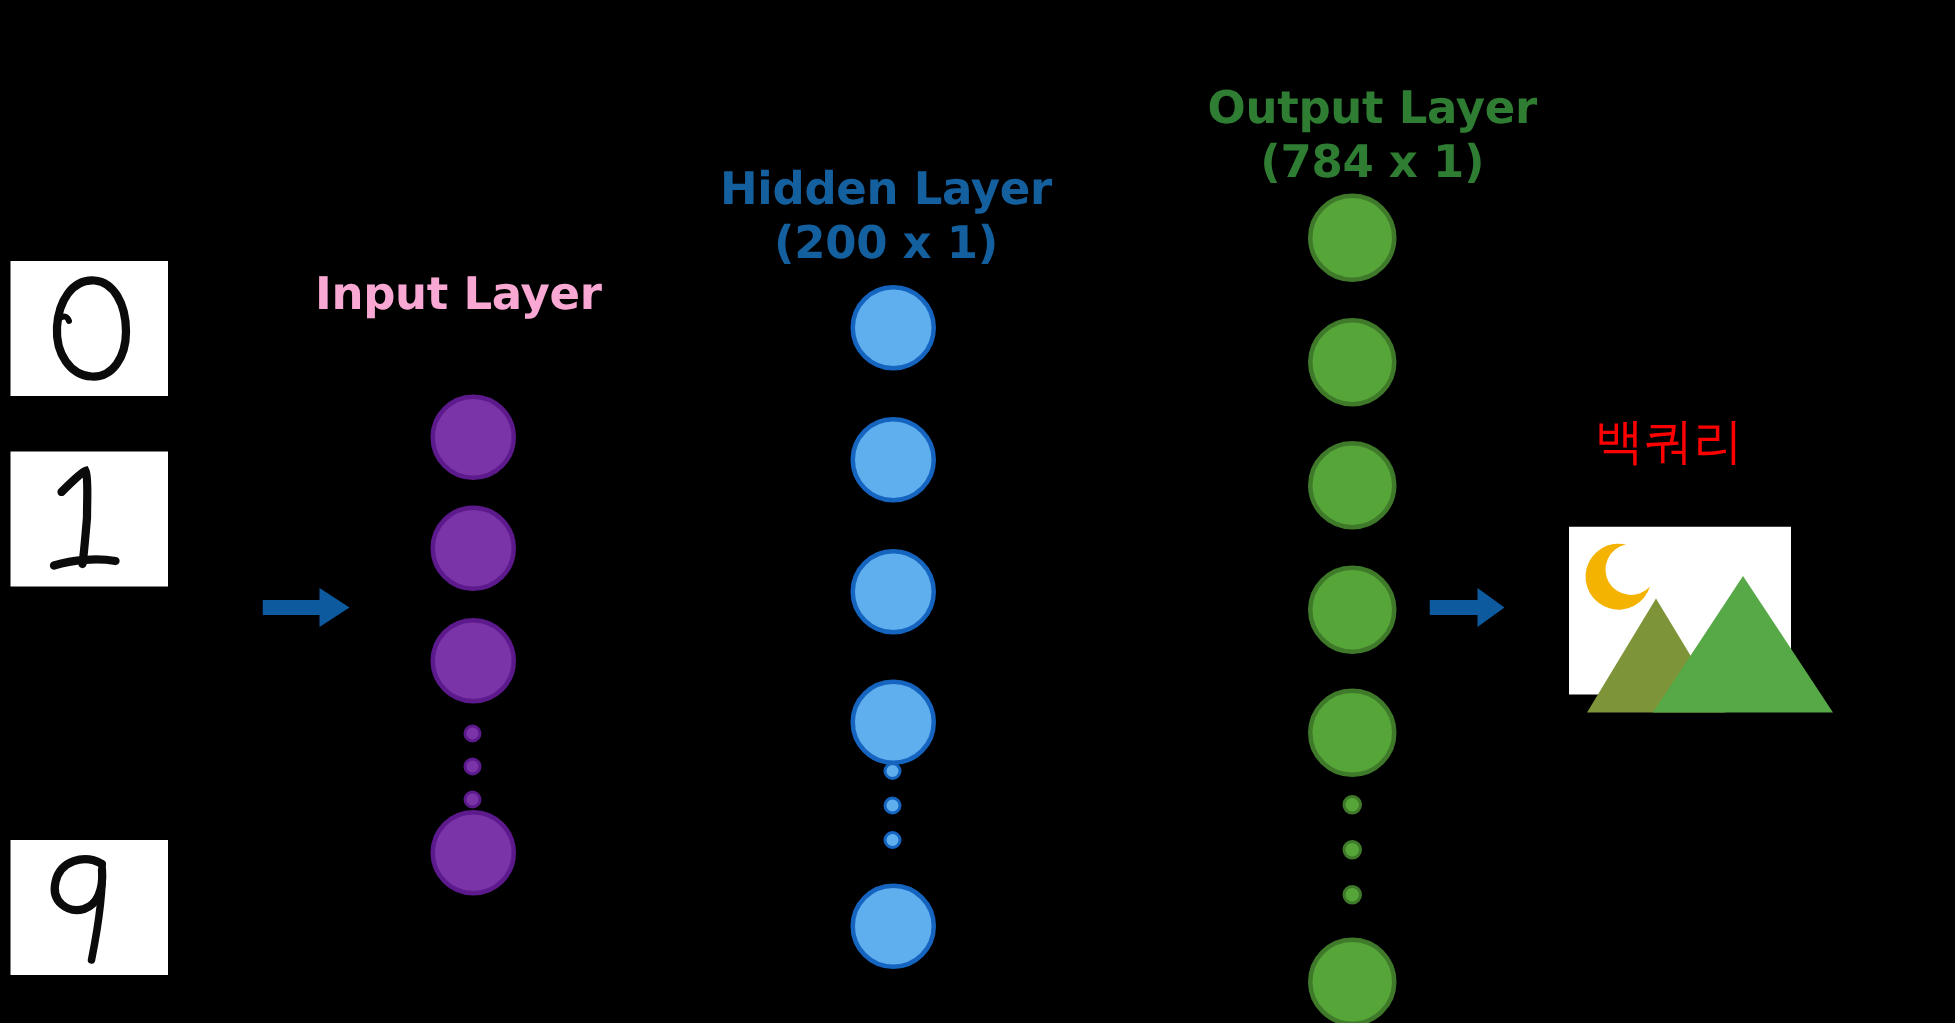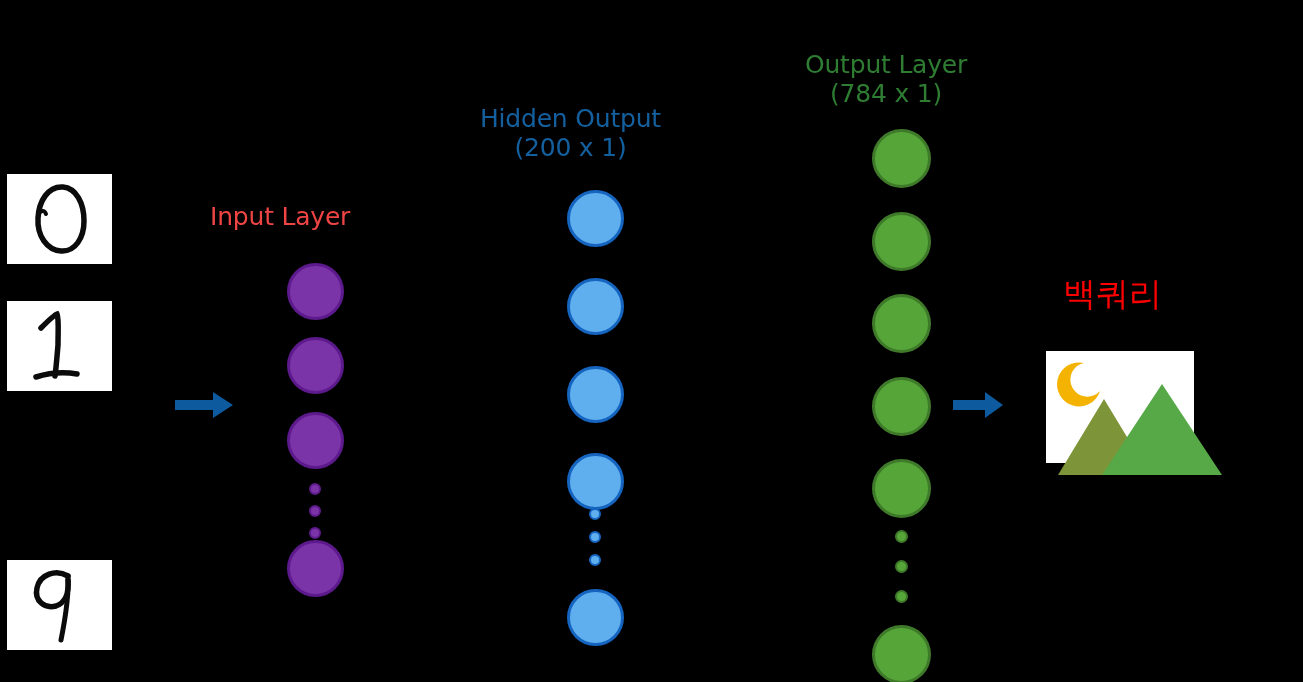--- a/index.html
+++ b/index.html
@@ -39,25 +39,25 @@
     line-height: 90px;
     text-align: center;
     font-weight: 400;
   }
   .digit-glyph svg { display: block; }
 
   
   .layer-title {
     position: absolute;
     font-family: "DejaVu Sans", sans-serif;
-    font-size: 25px;
+    font-size: 30px;
     line-height: 1.18;
     letter-spacing: -0.2px;
     white-space: pre-line;
-    font-weight: 400;
+    font-weight: 700;
   }
   .layer-title .t-line2 { display: block; text-align: center; }
 
   
   .node {
     position: absolute;
     border-radius: 50%;
     box-sizing: border-box;
   }
   .dot {
@@ -105,26 +105,26 @@
 
   <div class="digit-box" style="top:560px;">
     <div class="digit-glyph">
       <svg width="105" height="90" viewBox="0 0 105 90" aria-hidden="true">
         <path d="M61 16 C49 9 33 14 30 28 C27 41 38 49 49 46 C58 43 62 33 61 20" fill="none" stroke="#0b0b0b" stroke-width="5.5" stroke-linecap="round"></path>
         <path d="M61 16 C62 33 59 55 54 80" fill="none" stroke="#0b0b0b" stroke-width="5" stroke-linecap="round"></path>
       </svg>
     </div>
   </div>
 
-  <div class="layer-title" style="left:210px; top:172px; color:#ef4444;">
+  <div class="layer-title" style="left:210px; top:144px; color:#f9a8d4;">
     <span>Input Layer</span>
   </div>
 
   <div class="layer-title" style="left:480px; top:74px; color:#14609e;">
-    <span>Hidden Output</span>
+    <span>Hidden Layer</span>
     <span class="t-line2">(200 x 1)</span>
   </div>
 
   <div class="layer-title" style="left:805px; top:20px; color:#2e7d32;">
     <span>Output Layer</span>
     <span class="t-line2">(784 x 1)</span>
   </div>
 
   <div>
     <div class="node" style="left:287px; top:263px; width:57px; height:57px; background:#7b33a8; border:3px solid #5c1a8c;"></div>

